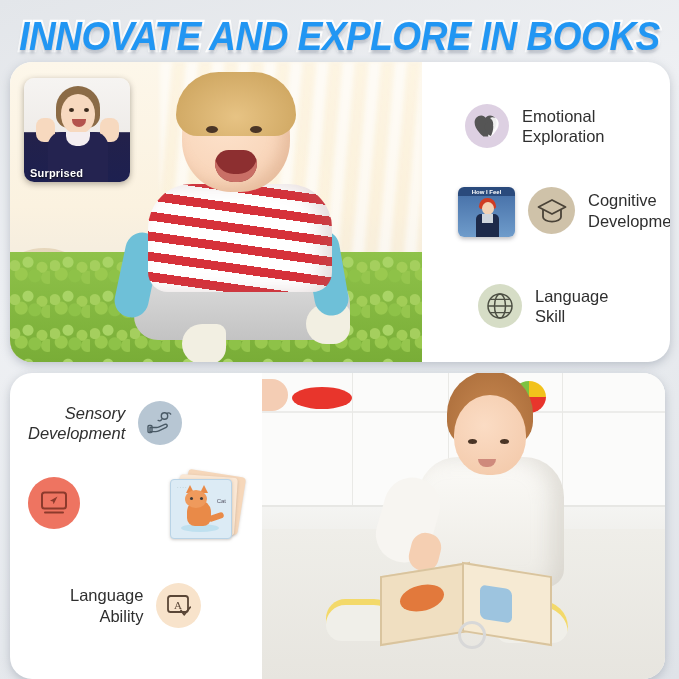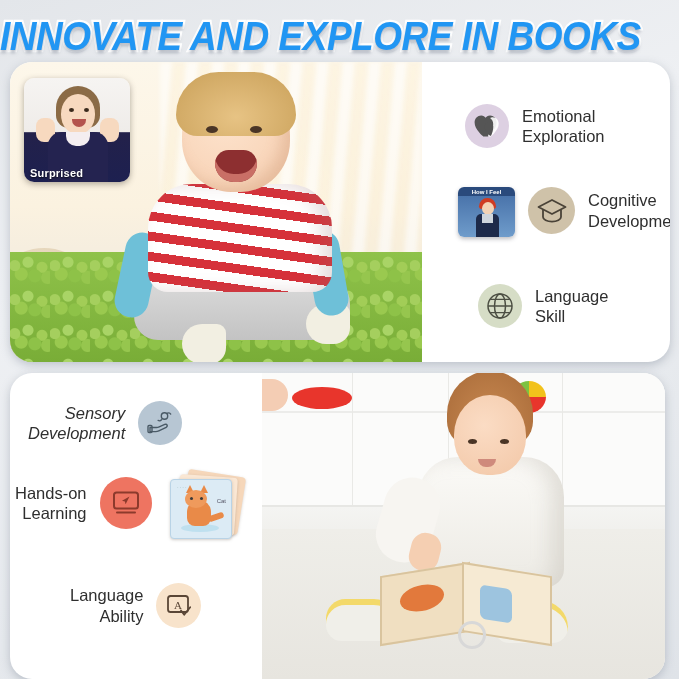--- a/index.html
+++ b/index.html
@@ -5,21 +5,21 @@
   html,body{margin:0;padding:0;}
   body{
     width:679px;height:679px;
     background:linear-gradient(160deg,#e3e6ea 0%,#eef0f3 35%,#e6e9ed 70%,#dfe3e8 100%);
     font-family:"Liberation Sans",sans-serif;
     overflow:hidden;position:relative;
   }
 
   
   .header{
-    height:74px;display:flex;align-items:center;justify-content:flex-start;
+    height:74px;display:flex;align-items:center;justify-content:center;
     position:relative;
   }
   .header-title{
     font-size:37px;font-weight:bold;font-style:italic;
     letter-spacing:-0.5px;
     color:#2196f3;
     -webkit-text-stroke:4px #ffffff;
     paint-order:stroke fill;
     text-shadow:0 2px 3px rgba(120,130,145,.55);
     white-space:nowrap;
@@ -316,22 +316,20 @@
           <path d="M3 16.5h6.5c1 0 1.8-.2 2.7-.6l5.6-2.5c.9-.4 1.9-.1 2.3.7.4.8 0 1.8-.9 2.2l-7.4 3.6c-1 .5-2 .7-3.1.7H3z" fill="none" stroke="#4a5a66" stroke-width="1.4" stroke-linejoin="round"></path>
           <rect x="1" y="14.5" width="4" height="7" rx="1" fill="none" stroke="#4a5a66" stroke-width="1.4"></rect>
           <circle cx="17.5" cy="5" r="3.2" fill="none" stroke="#4a5a66" stroke-width="1.4"></circle>
           <path d="M20.5 2.2c1.2-.6 2.6-.2 3.2.9" fill="none" stroke="#4a5a66" stroke-width="1.3" stroke-linecap="round"></path>
           <path d="M14.6 8.8c-1 1-2.4 1.2-3.5.6" fill="none" stroke="#4a5a66" stroke-width="1.3" stroke-linecap="round"></path>
         </svg>
       </span>
     </div>
 
     <div class="feat" id="feat-hands">
-      <span class="feat-label" style="text-align:right;">Hands-on
-Learning</span>
       <span class="circ">
         <svg width="30" height="28" viewBox="0 0 30 28" aria-hidden="true">
           <rect x="3" y="3.5" width="24" height="16" rx="2.6" fill="none" stroke="#8c3a2c" stroke-width="2"></rect>
           <line x1="6" y1="23.5" x2="24" y2="23.5" stroke="#8c3a2c" stroke-width="2" stroke-linecap="round"></line>
           <path d="M18.5 7.5 11 11.8l2.9.6.7 2.9z" fill="#8c3a2c"></path>
         </svg>
       </span>
     </div>
 
     <div class="flashcards">

